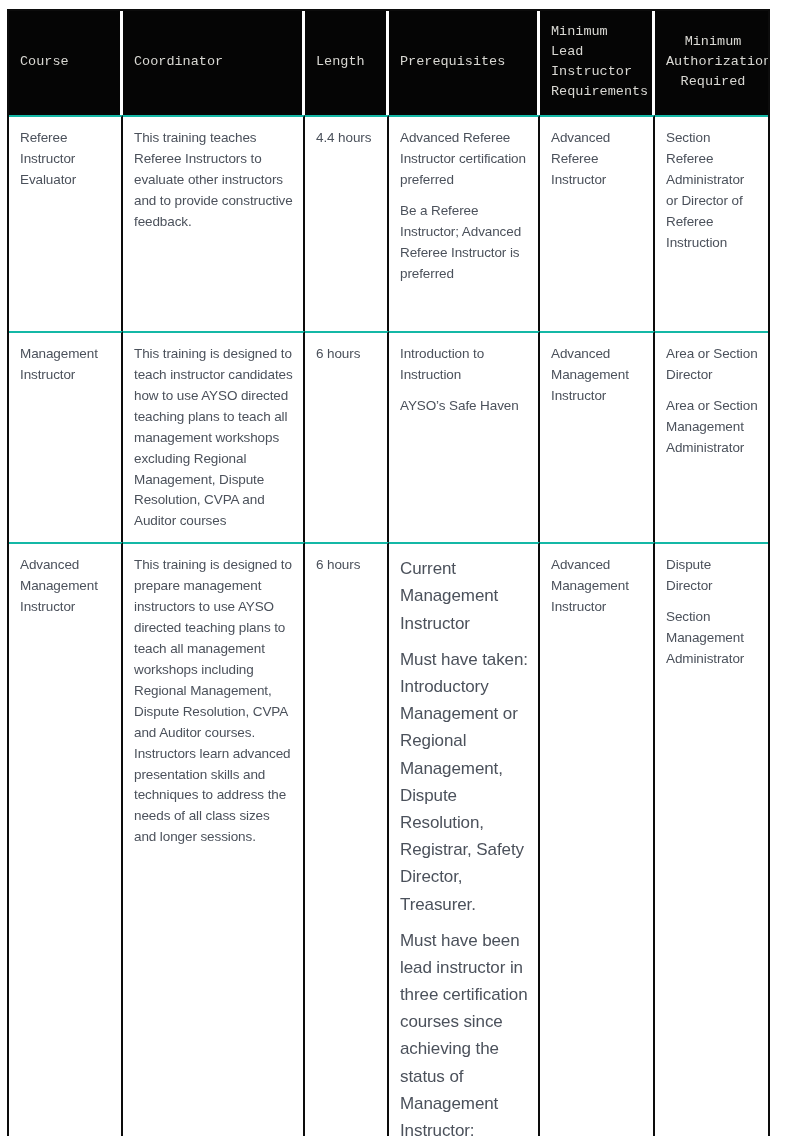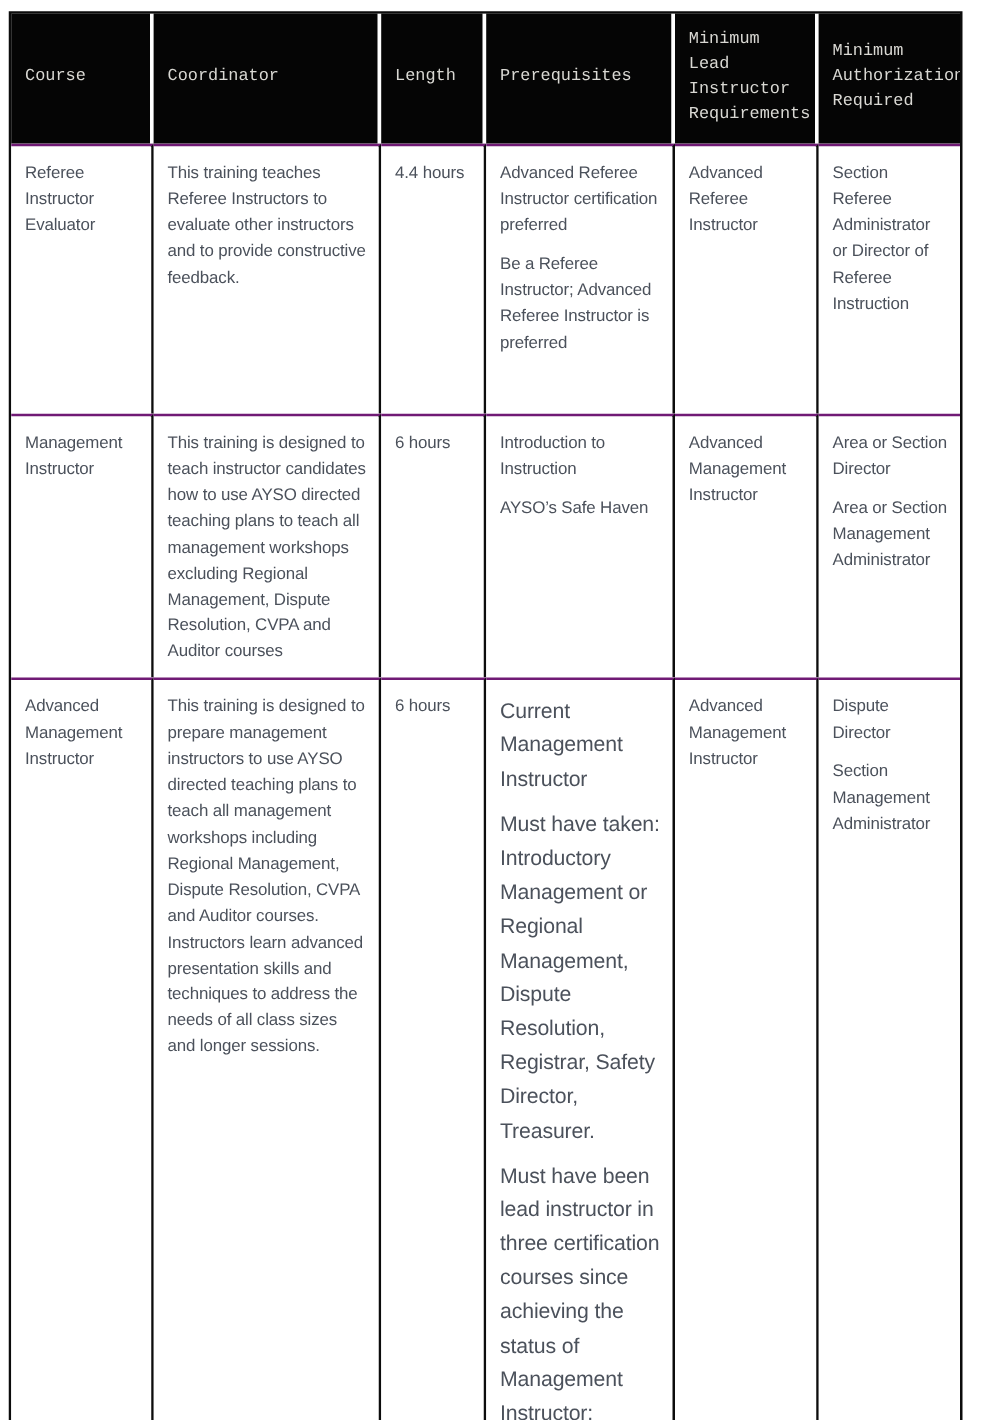--- a/index.html
+++ b/index.html
@@ -61,35 +61,36 @@
     text-align: left;
     vertical-align: middle;
     padding: 8px 8px 10px 11px;
     height: 104px;
     line-height: 1.5;
     border-right: 3px solid #ffffff;
     font-family: Liberation Mono, monospace;
   }
   table.matrix th:last-child {
     border-right: none;
+    text-align: center;
   }
   th.th-min-auth {
     line-height: 2.05;
   }
   th.th-min-lead {
     line-height: 1.45;
     padding-right: 16px;
   }
   table.matrix td {
     vertical-align: top;
     font-size: 13.5px;
     line-height: 1.55;
     padding: 11px 9px 10px 11px;
     border-right: 2px solid #0c0c0c;
-    border-top: 2px solid #701a75;
+    border-top: 2px solid #14b8a6;
     background: #ffffff;
     letter-spacing: -0.1px;
   }
   table.matrix td:last-child {
     border-right: none;
   }
   tr.row-0 { height: 216px; }
   tr.row-1 { height: 192px; }
   tr.row-2 { height: 450px; }
   td p {

